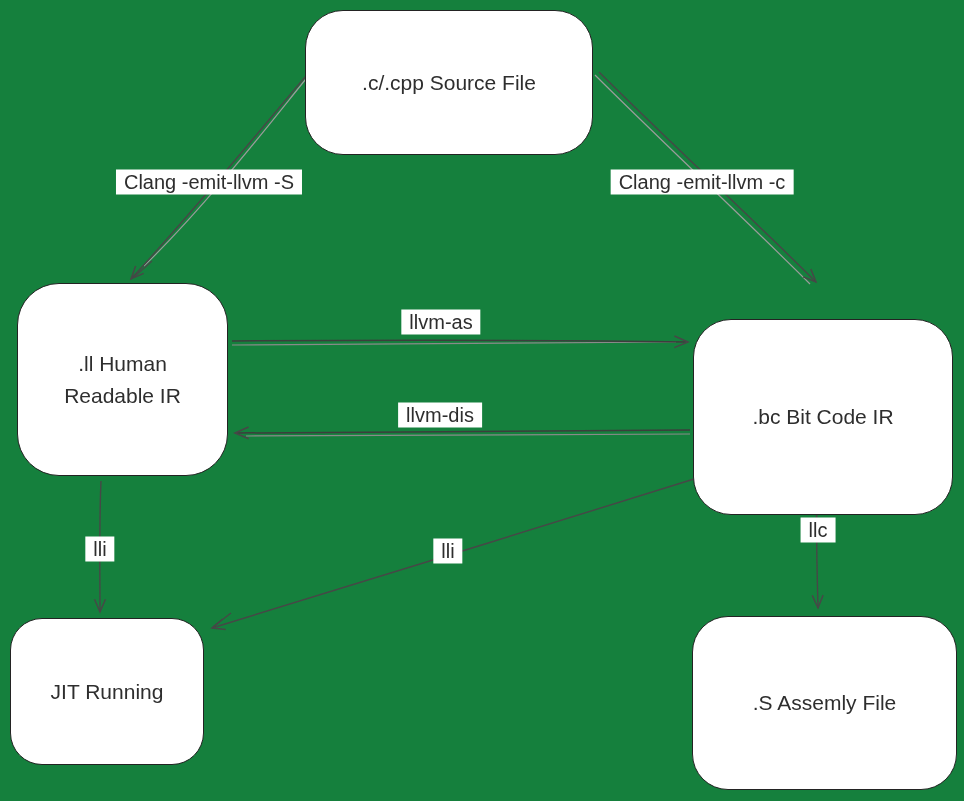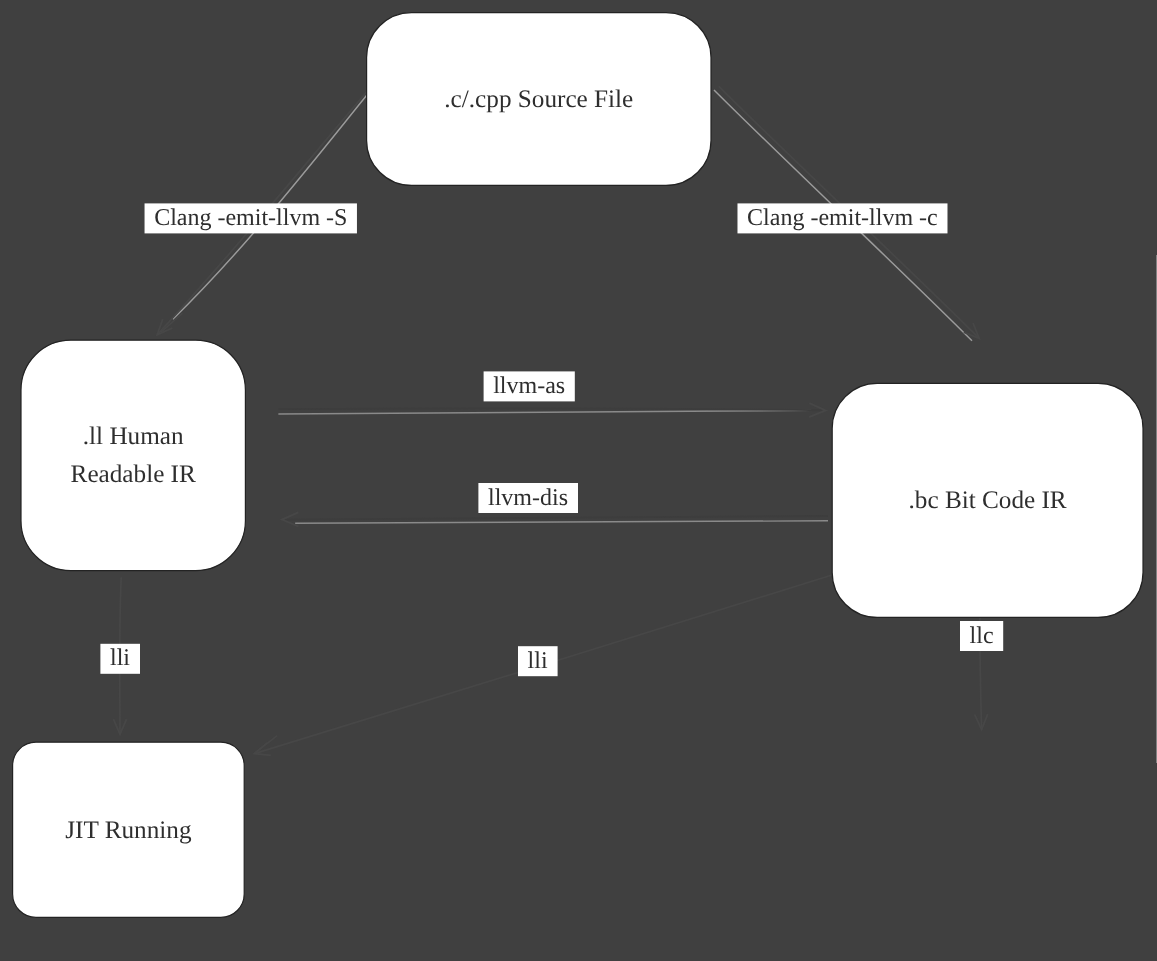--- a/index.html
+++ b/index.html
@@ -4,23 +4,23 @@
 <style>
   html, body {
     margin: 0;
     padding: 0;
     background: #ffffff;
   }
   .canvas {
     position: relative;
     width: 964px;
     height: 801px;
-    background: #404040;
+    background: #15803d;
     overflow: hidden;
-    font-family: Liberation Serif, serif;
+    font-family: Liberation Sans, sans-serif;
     color: #2e2e2e;
   }
   .edges-layer {
     position: absolute;
     left: 0;
     top: 0;
     width: 964px;
     height: 801px;
   }
   .node {
@@ -31,23 +31,23 @@
     display: flex;
     align-items: center;
     justify-content: center;
     text-align: center;
     font-size: 21px;
     line-height: 1.5;
     color: #2e2e2e;
   }
   .node span { display: block; }
   .node-source { left: 305px; top: 10px;  width: 288px; height: 145px; border-radius: 38px; }
-  .node-ll     { left: 17px;  top: 283px; width: 188px; height: 193px; border-radius: 42px; }
+  .node-ll     { left: 17px;  top: 283px; width: 211px; height: 193px; border-radius: 42px; }
   .node-bc     { left: 693px; top: 287px; width: 260px; height: 196px; border-radius: 38px; margin-top: 32px; }
-  .node-jit    { left: 10px;  top: 618px; width: 194px; height: 147px; border-radius: 20px; }
+  .node-jit    { left: 10px;  top: 618px; width: 194px; height: 147px; border-radius: 32px; }
   .node-asm    { left: 692px; top: 616px; width: 265px; height: 174px; border-radius: 36px; }
   .edge-label {
     position: absolute;
     transform: translate(-50%, -50%);
     background: #ffffff;
     padding: 1px 8px;
     font-size: 20px;
     white-space: nowrap;
     color: #2e2e2e;
   }
@@ -118,20 +118,23 @@
   </div>
 
   <div class="node node-bc">
     <span>.bc Bit Code IR</span>
   </div>
 
   <div class="node node-jit">
     <span>JIT Running</span>
   </div>
 
+  <div class="node node-asm">
+    <span>.S Assemly File</span>
+  </div>
 
   <div class="edge-label lbl-clang-c">Clang -emit-llvm -c</div>
 
   <div class="edge-label lbl-clang-s">Clang -emit-llvm -S</div>
 
   <div class="edge-label lbl-llvm-as">llvm-as</div>
 
   <div class="edge-label lbl-llvm-dis">llvm-dis</div>
 
   <div class="edge-label lbl-lli-ll">lli</div>

